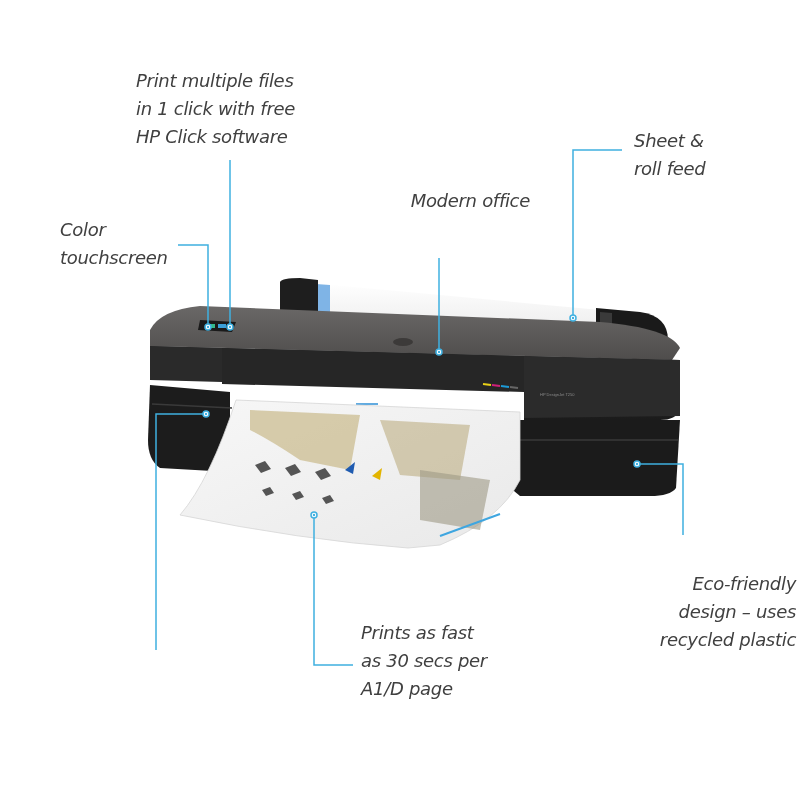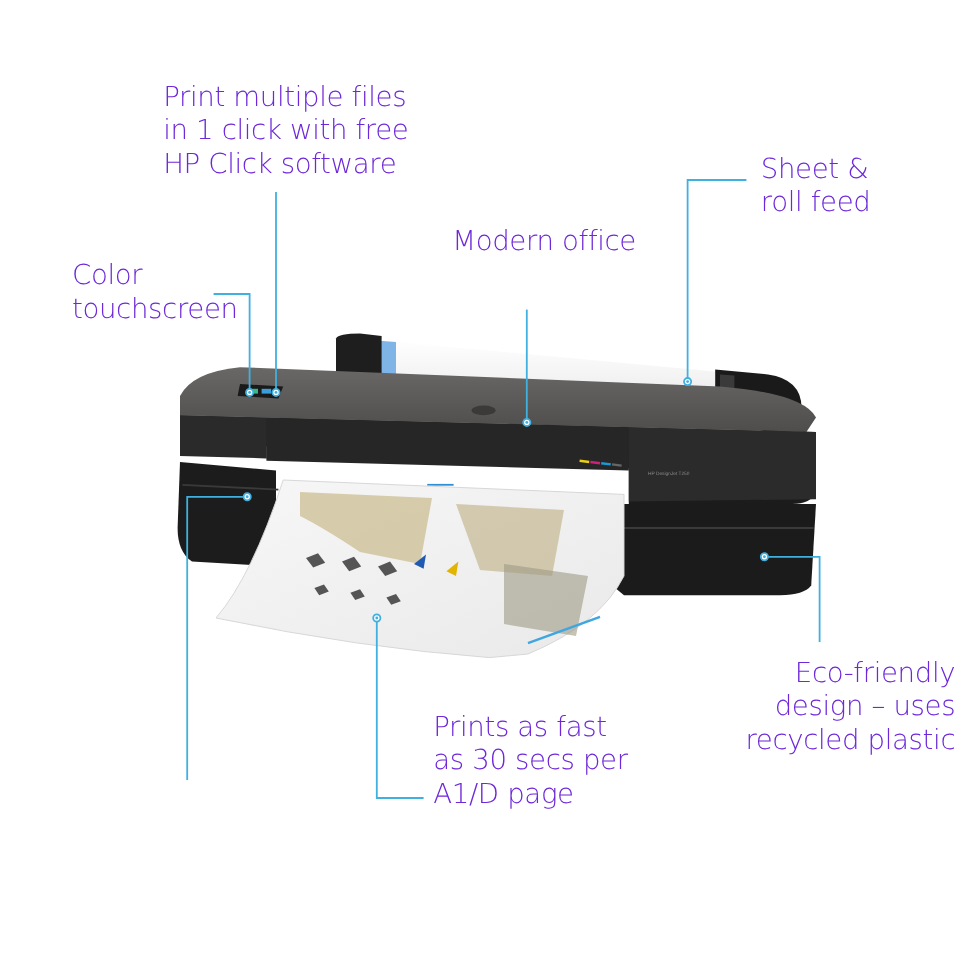--- a/index.html
+++ b/index.html
@@ -1,19 +1,19 @@
 <!DOCTYPE html>
 <html><head>
   <meta charset="utf-8">
   <style>
     html, body { margin: 0; padding: 0; background: #ffffff; }
     body { width: 800px; height: 800px; position: relative; overflow: hidden;
            font-family: "DejaVu Sans", "Liberation Sans", sans-serif; color: #1a1a1a; }
-    .label { position: absolute; font-size: 23px; line-height: 28px; font-weight: 300;
-             letter-spacing: -0.3px; color: #6d28d9; white-space: nowrap; }
+    .label { position: absolute; font-size: 18px; line-height: 28px; font-weight: 300;
+             letter-spacing: -0.3px; color: #404040; white-space: nowrap; font-style: italic; }
     .label div { display: block; }
     .align-left { text-align: left; }
     .align-right { text-align: left; }
     .align-center { text-align: right; }
     svg.overlay { position: absolute; left: 0; top: 0; width: 800px; height: 800px; }
   </style>
 </head>
 <body>
 
 <svg class="overlay" viewBox="0 0 800 800" xmlns="http://www.w3.org/2000/svg">
@@ -137,23 +137,23 @@
 </div>
 
 <div class="label align-left" style="left:634px; top:127px;">
   <div>Sheet &amp;</div>
   <div>roll feed</div>
 </div>
 
 <div class="label align-center" style="left:40px; top:655px; width:226px;">
 </div>
 
-<div class="label align-left" style="left:361px; top:592px;">
+<div class="label align-left" style="left:361px; top:619px;">
   <div>Prints as fast</div>
   <div>as 30 secs per</div>
   <div>A1/D page</div>
 </div>
 
-<div class="label align-center" style="left:570px; top:547px; width:226px;">
+<div class="label align-center" style="left:570px; top:570px; width:226px;">
   <div>Eco-friendly</div>
   <div>design – uses</div>
   <div>recycled plastic</div>
 </div>
 
 </body></html>

